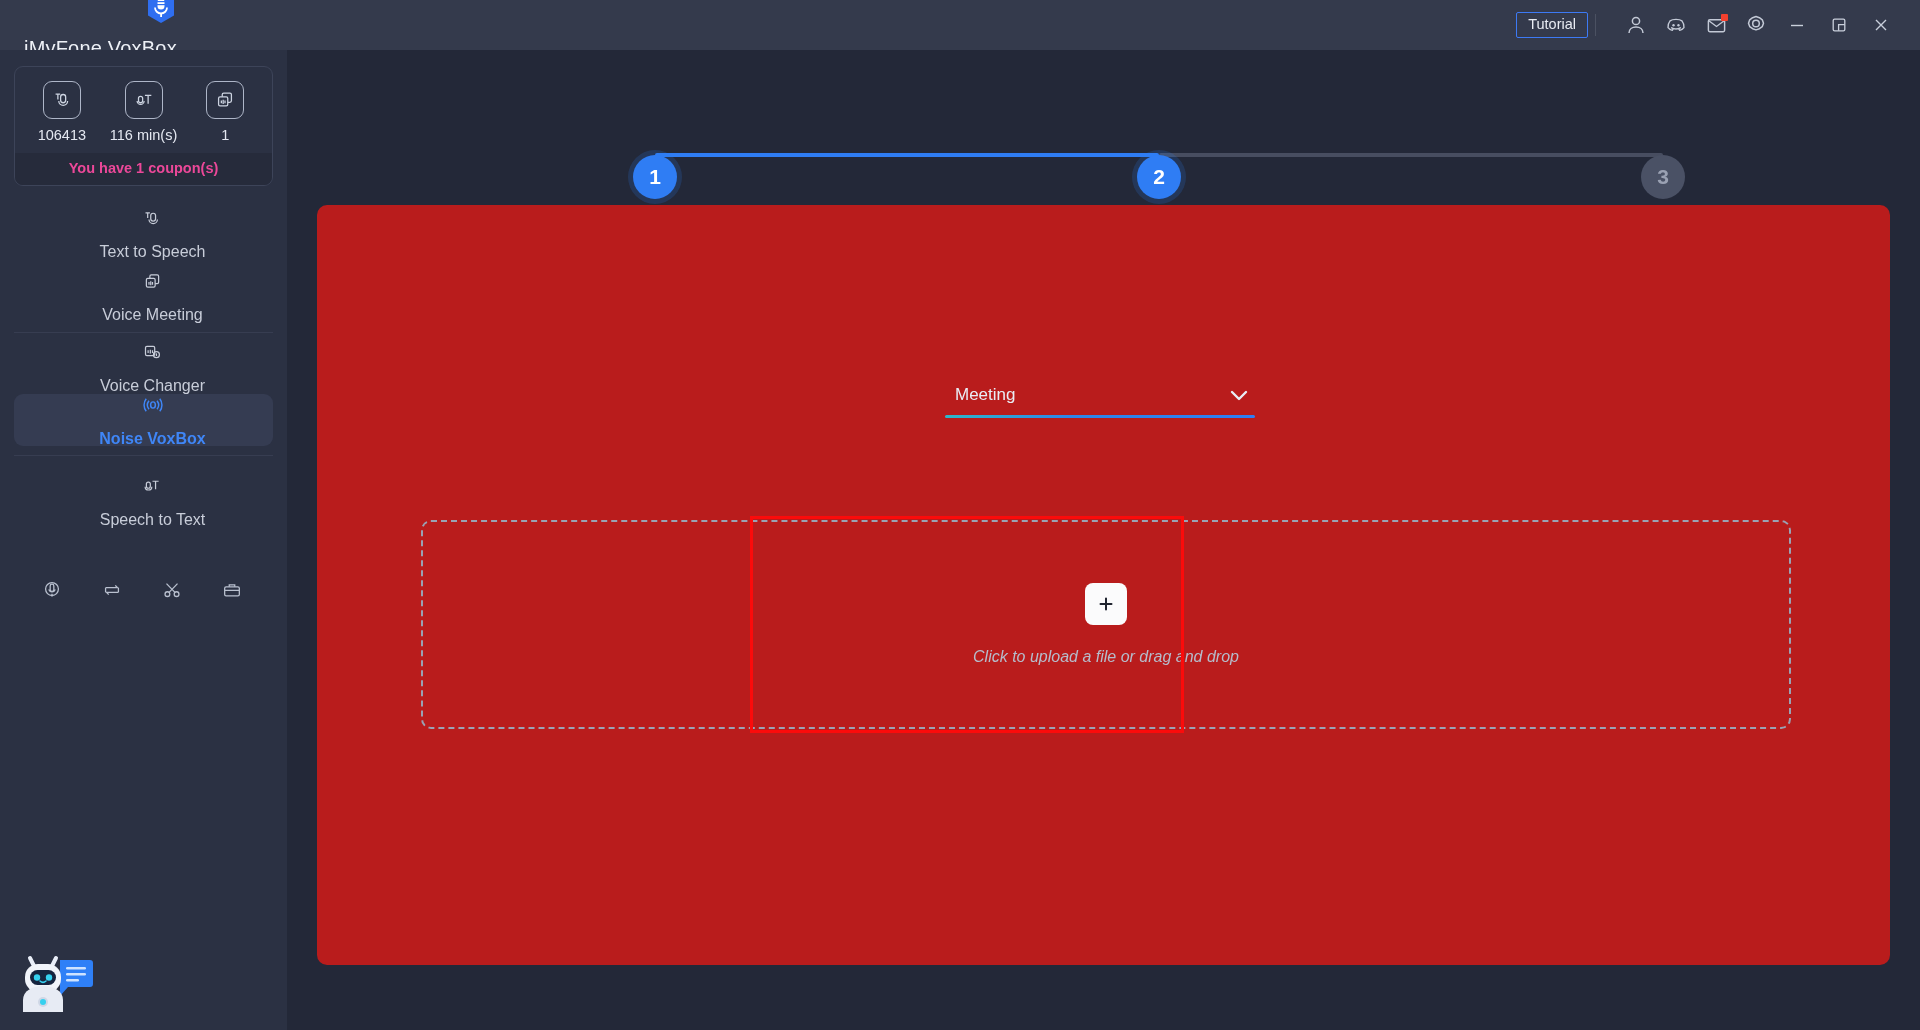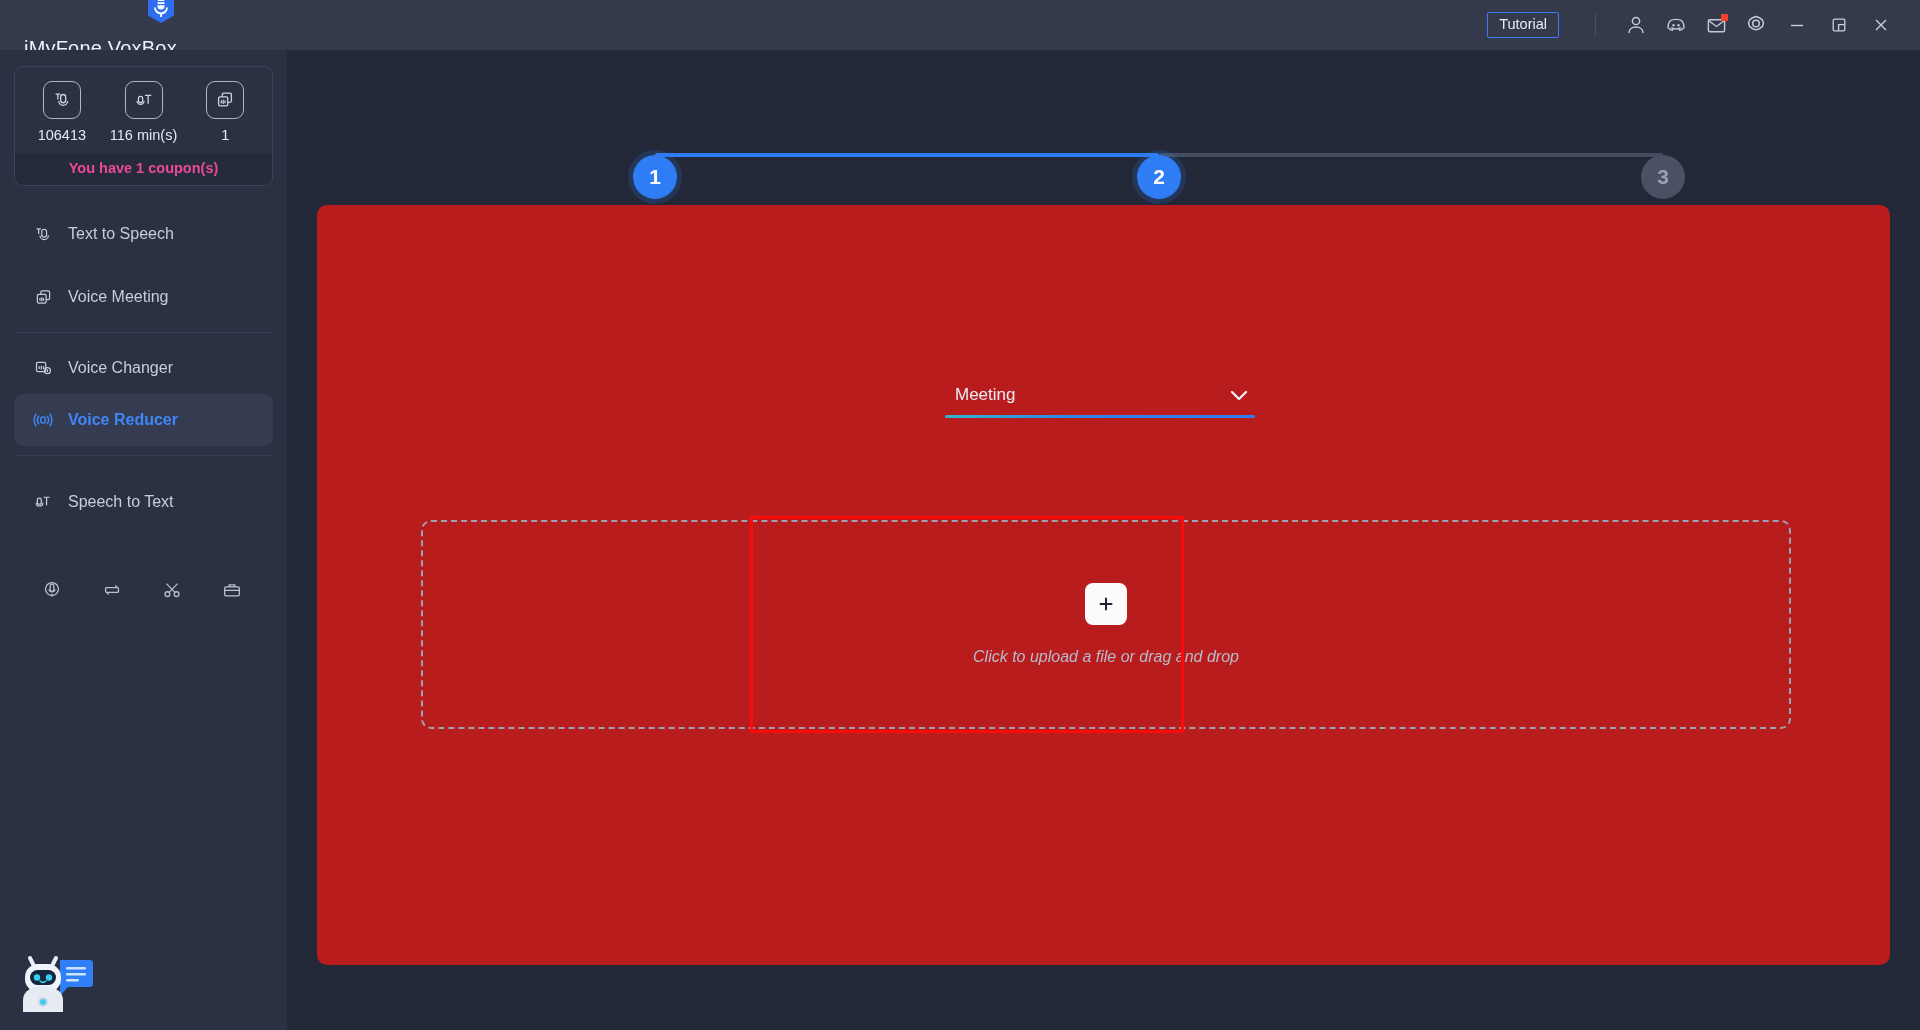--- a/index.html
+++ b/index.html
@@ -25,21 +25,21 @@
   .logo-hex svg { display:block; }
   .brand-title {
     font-size:20px; color:#eef1f7; letter-spacing:.2px;
   }
   .tb-right {
     margin-left:auto; display:flex; align-items:center; gap:0px; padding-right:18px;
   }
   .tutorial-btn {
     border:1px solid #3d7af5; color:#e8ebf2; font-size:14.5px;
     padding:3px 11px 4px; border-radius:2px; background:transparent;
-    margin-right:36px; cursor:pointer; line-height:1.2;
+    margin-right:7px; cursor:pointer; line-height:1.2;
   }
   .tb-sep { width:1px; height:22px; background:#4b5162; margin-right:20px; }
   .tb-icon {
     width:40px; height:40px; display:flex; align-items:center; justify-content:center;
     cursor:pointer; position:relative; color:#c3c9d6;
   }
   .tb-icon svg { display:block; }
   .mail-dot {
     position:absolute; top:9px; right:8px; width:7px; height:7px;
     background:#f4402e; border-radius:1px;
@@ -65,21 +65,21 @@
   .coupon-bar {
     background:#262b3b; text-align:center; padding:7px 0 9px;
     font-size:14.5px; font-weight:bold; color:#ec4899;
     cursor:pointer;
   }
 
   .nav { margin-top:22px; }
   .nav-item {
     display:flex; align-items:center; gap:14px;
     height:52px; margin:0 14px; padding-left:18px;
-    border-radius:9px; color:#c8cdd9; font-size:16px; cursor:pointer;
+    border-radius:9px; color:#c8cdd9; font-size:16px; cursor:pointer;flex-direction:column;
   }
   .nav-item .nav-ic { width:22px; display:flex; align-items:center; justify-content:center; }
   .nav-item.active {
     background:#353c52; color:#3f86f7; font-weight:bold;
   }
   .nav-sep { height:1px; background:#373d51; margin:9px 14px; }
   .nav-spacer { height:11px; }
 
   .tool-row {
     display:flex; align-items:center; gap:0px; margin:44px 14px 0;
@@ -320,21 +320,21 @@
     </div>
 
     <div class="nav-item active">
       <span class="nav-ic">
         <svg width="22" height="22" viewBox="0 0 24 24" fill="none" stroke="currentColor" stroke-width="1.6">
           <ellipse cx="12" cy="12" rx="2.6" ry="3.4"></ellipse>
           <path d="M7.6 7.4a7.4 7.4 0 0 0 0 9.2M16.4 7.4a7.4 7.4 0 0 1 0 9.2"></path>
           <path d="M4.6 5.2a11 11 0 0 0 0 13.6M19.4 5.2a11 11 0 0 1 0 13.6"></path>
         </svg>
       </span>
-      <span>Voice Reducer</span>
+      <span>Noise VoxBox</span>
     </div>
 
     <div class="nav-sep"></div>
 
 
     <div class="nav-spacer"></div>
 
     <div class="nav-item">
       <span class="nav-ic">
         <svg width="21" height="21" viewBox="0 0 24 24" fill="none" stroke="currentColor" stroke-width="1.4">

